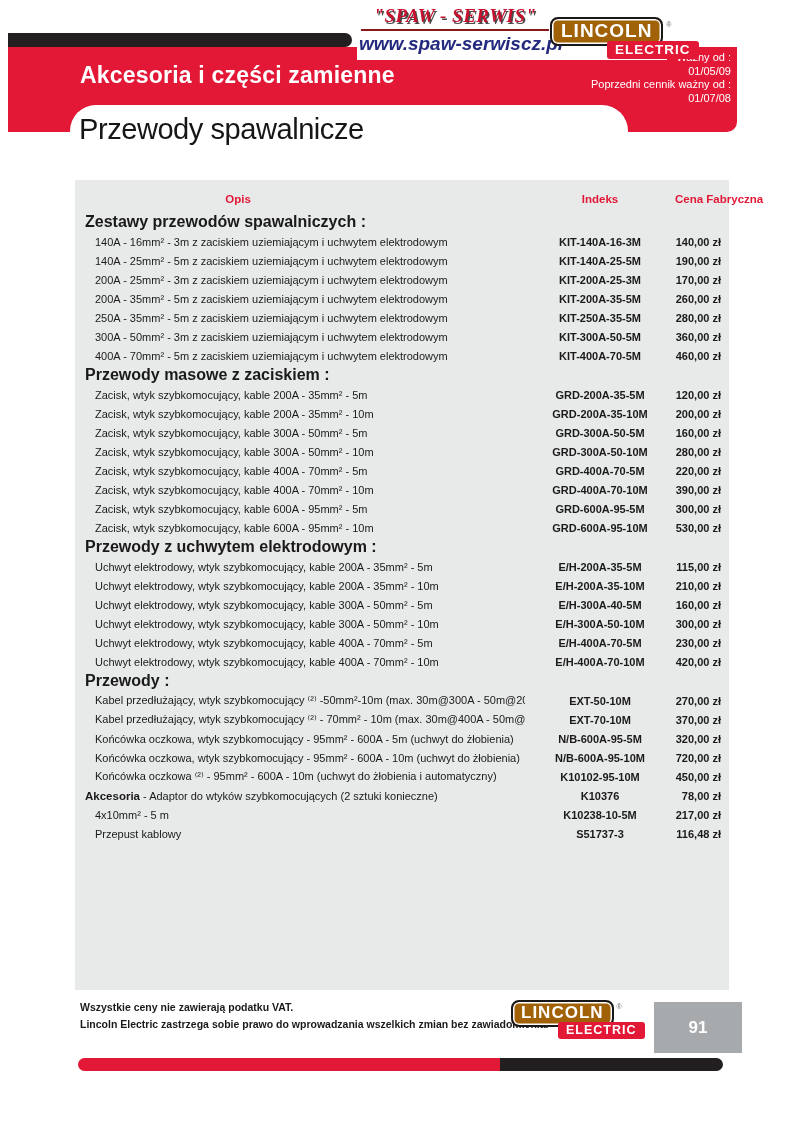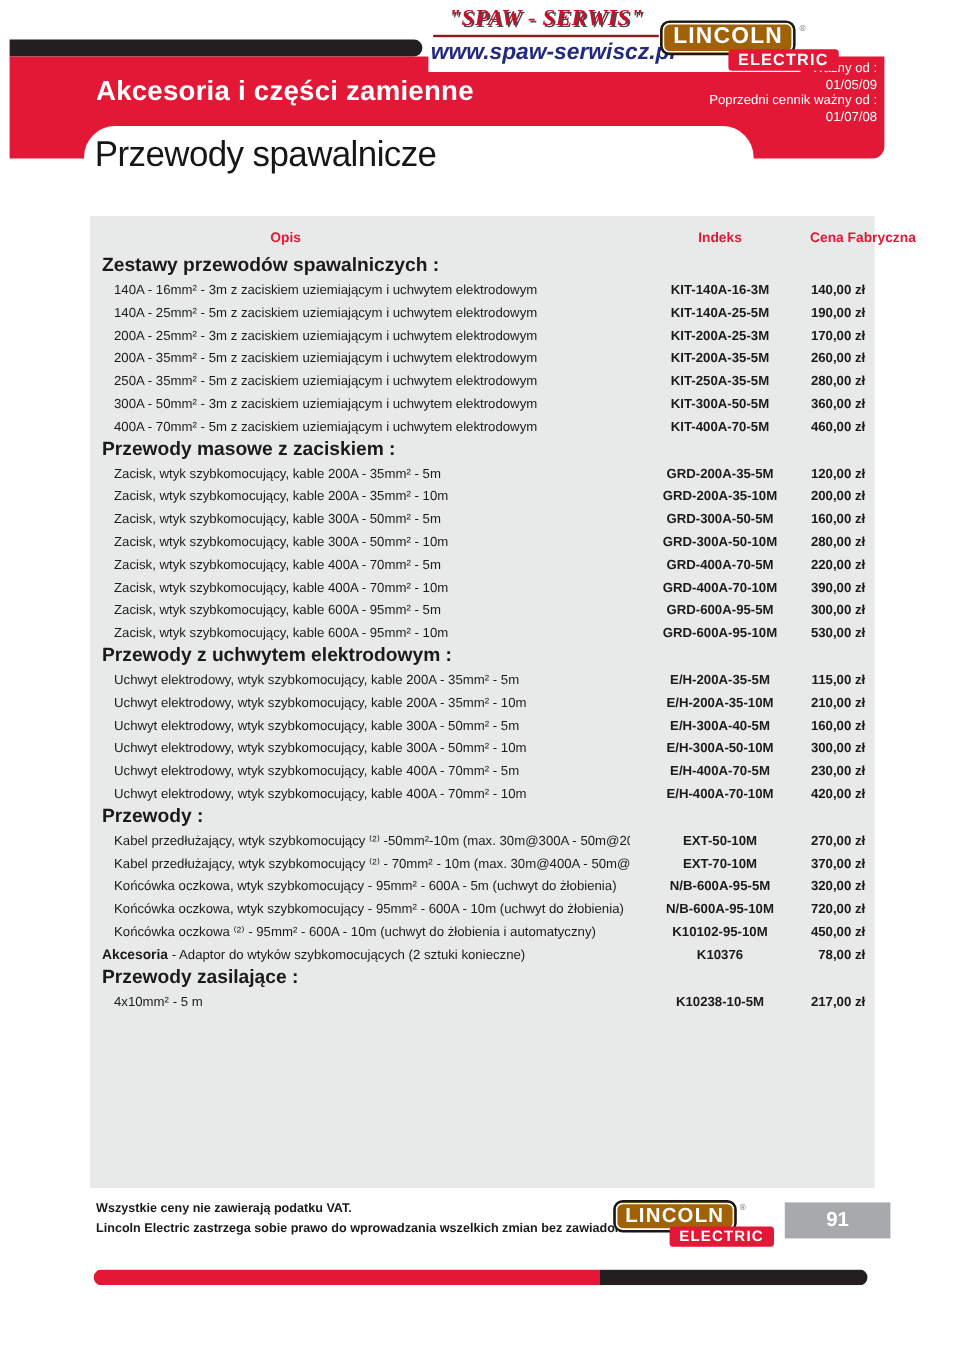--- a/index.html
+++ b/index.html
@@ -57,21 +57,21 @@
   .trow-section .c-desc{padding-left:10px;font-weight:700;font-size:16px;}
   .sec-lead{font-weight:700;font-size:11.5px;}
 
   
   .footer-notes{position:absolute;left:80px;top:999px;font-size:10.5px;font-weight:700;
                 line-height:17px;color:#1a1a1a;}
   .lincoln-footer{left:511px;top:1000px;position:absolute;}
   .lincoln-footer .ltop{font-size:17px;padding:1px 8px 2px 8px;}
   .lincoln-footer .lreg{right:-8px;top:3px;}
   .lincoln-footer .lbottom{left:14px;top:22px;font-size:12.5px;padding:1px 8px 2px 8px;}
-  .page-num-box{position:absolute;left:654px;top:1002px;width:88px;height:30px;
+  .page-num-box{position:absolute;left:654px;top:1002px;width:88px;height:51px;
                 background:#a6aaad;color:#ffffff;font-size:17px;font-weight:700;
                 display:flex;align-items:center;justify-content:center;}
   .bottom-bar{position:absolute;left:78px;top:1058px;width:645px;height:13px;
               border-radius:7px;overflow:hidden;display:flex;}
   .bottom-bar .bb-red{width:422px;height:100%;background:#e21836;}
   .bottom-bar .bb-black{flex:1;height:100%;background:#231f20;}
 </style>
 </head>
 <body>
 
@@ -262,29 +262,29 @@
       <div class="c-indeks">K10102-95-10M</div>
       <div class="c-cena">450,00 zł</div>
     </div>
         <div class="trow">
       <div class="c-desc" style="padding-left:10px;">
         <span class="sec-lead">Akcesoria</span><span> - Adaptor do wtyków szybkomocujących (2 sztuki konieczne)</span>
       </div>
       <div class="c-indeks">K10376</div>
       <div class="c-cena">78,00 zł</div>
     </div>
-        <div class="trow trow-section">
-      <div class="c-desc">Przewody zasilające :</div>
-      <div class="c-indeks"></div>
-      <div class="c-cena"></div>
-    </div>
         <div class="trow">
       <div class="c-desc">4x10mm² - 5 m</div>
       <div class="c-indeks">K10238-10-5M</div>
       <div class="c-cena">217,00 zł</div>
+    </div>
+        <div class="trow">
+      <div class="c-desc">Przepust kablowy</div>
+      <div class="c-indeks">S51737-3</div>
+      <div class="c-cena">116,48 zł</div>
     </div>
       </div>
   </div>
 
   <div class="footer-notes">
     <div>Wszystkie ceny nie zawierają podatku VAT.</div>
     <div>Lincoln Electric zastrzega sobie prawo do wprowadzania wszelkich zmian bez zawiadomienia.</div>
   </div>
 
   <div class="lincoln-logo lincoln-footer">

